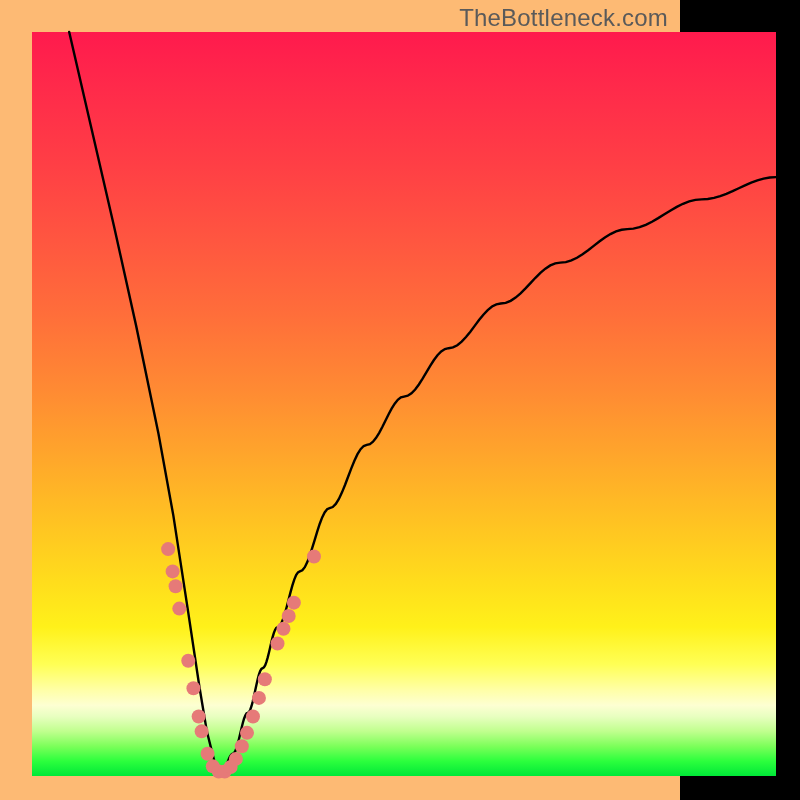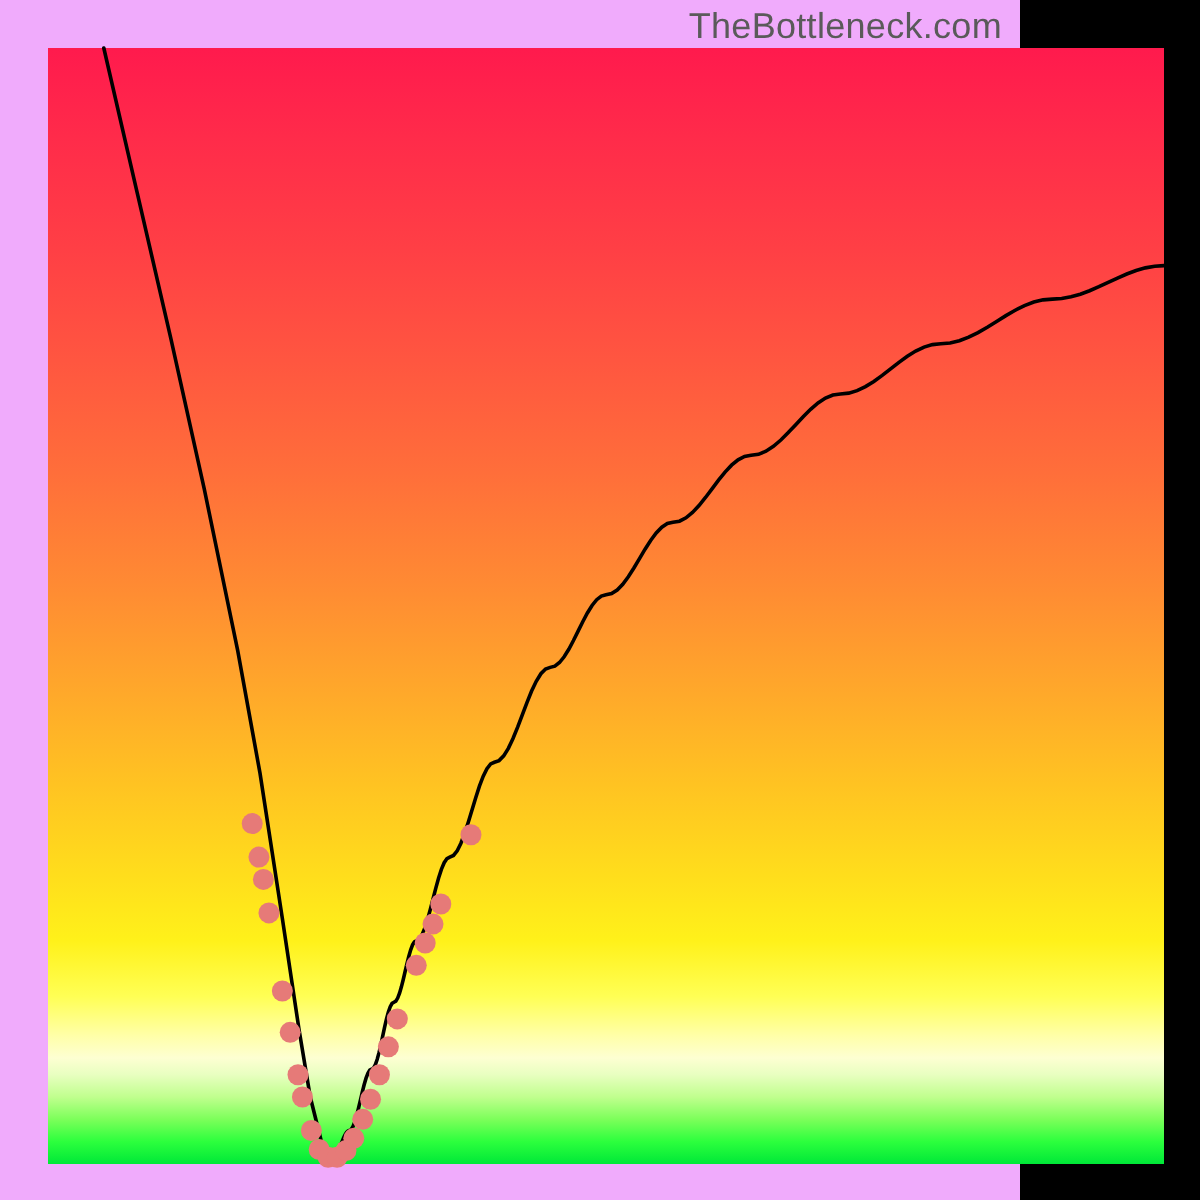--- a/index.html
+++ b/index.html
@@ -10,21 +10,21 @@
     overflow: hidden;
     background: #000;
     font-family: Arial, Helvetica, sans-serif;
   }
   .frame {
     position: absolute;
     left: 0;
     top: 0;
     width: 680px;
     height: 800px;
-    background: #f0abfc;
+    background: #fdba74;
   }
   .plot-area {
     position: absolute;
     left: 32px;
     top: 32px;
     width: 744px;
     height: 744px;
     
     background: linear-gradient(to bottom,
       #ff1a4d 0%,

